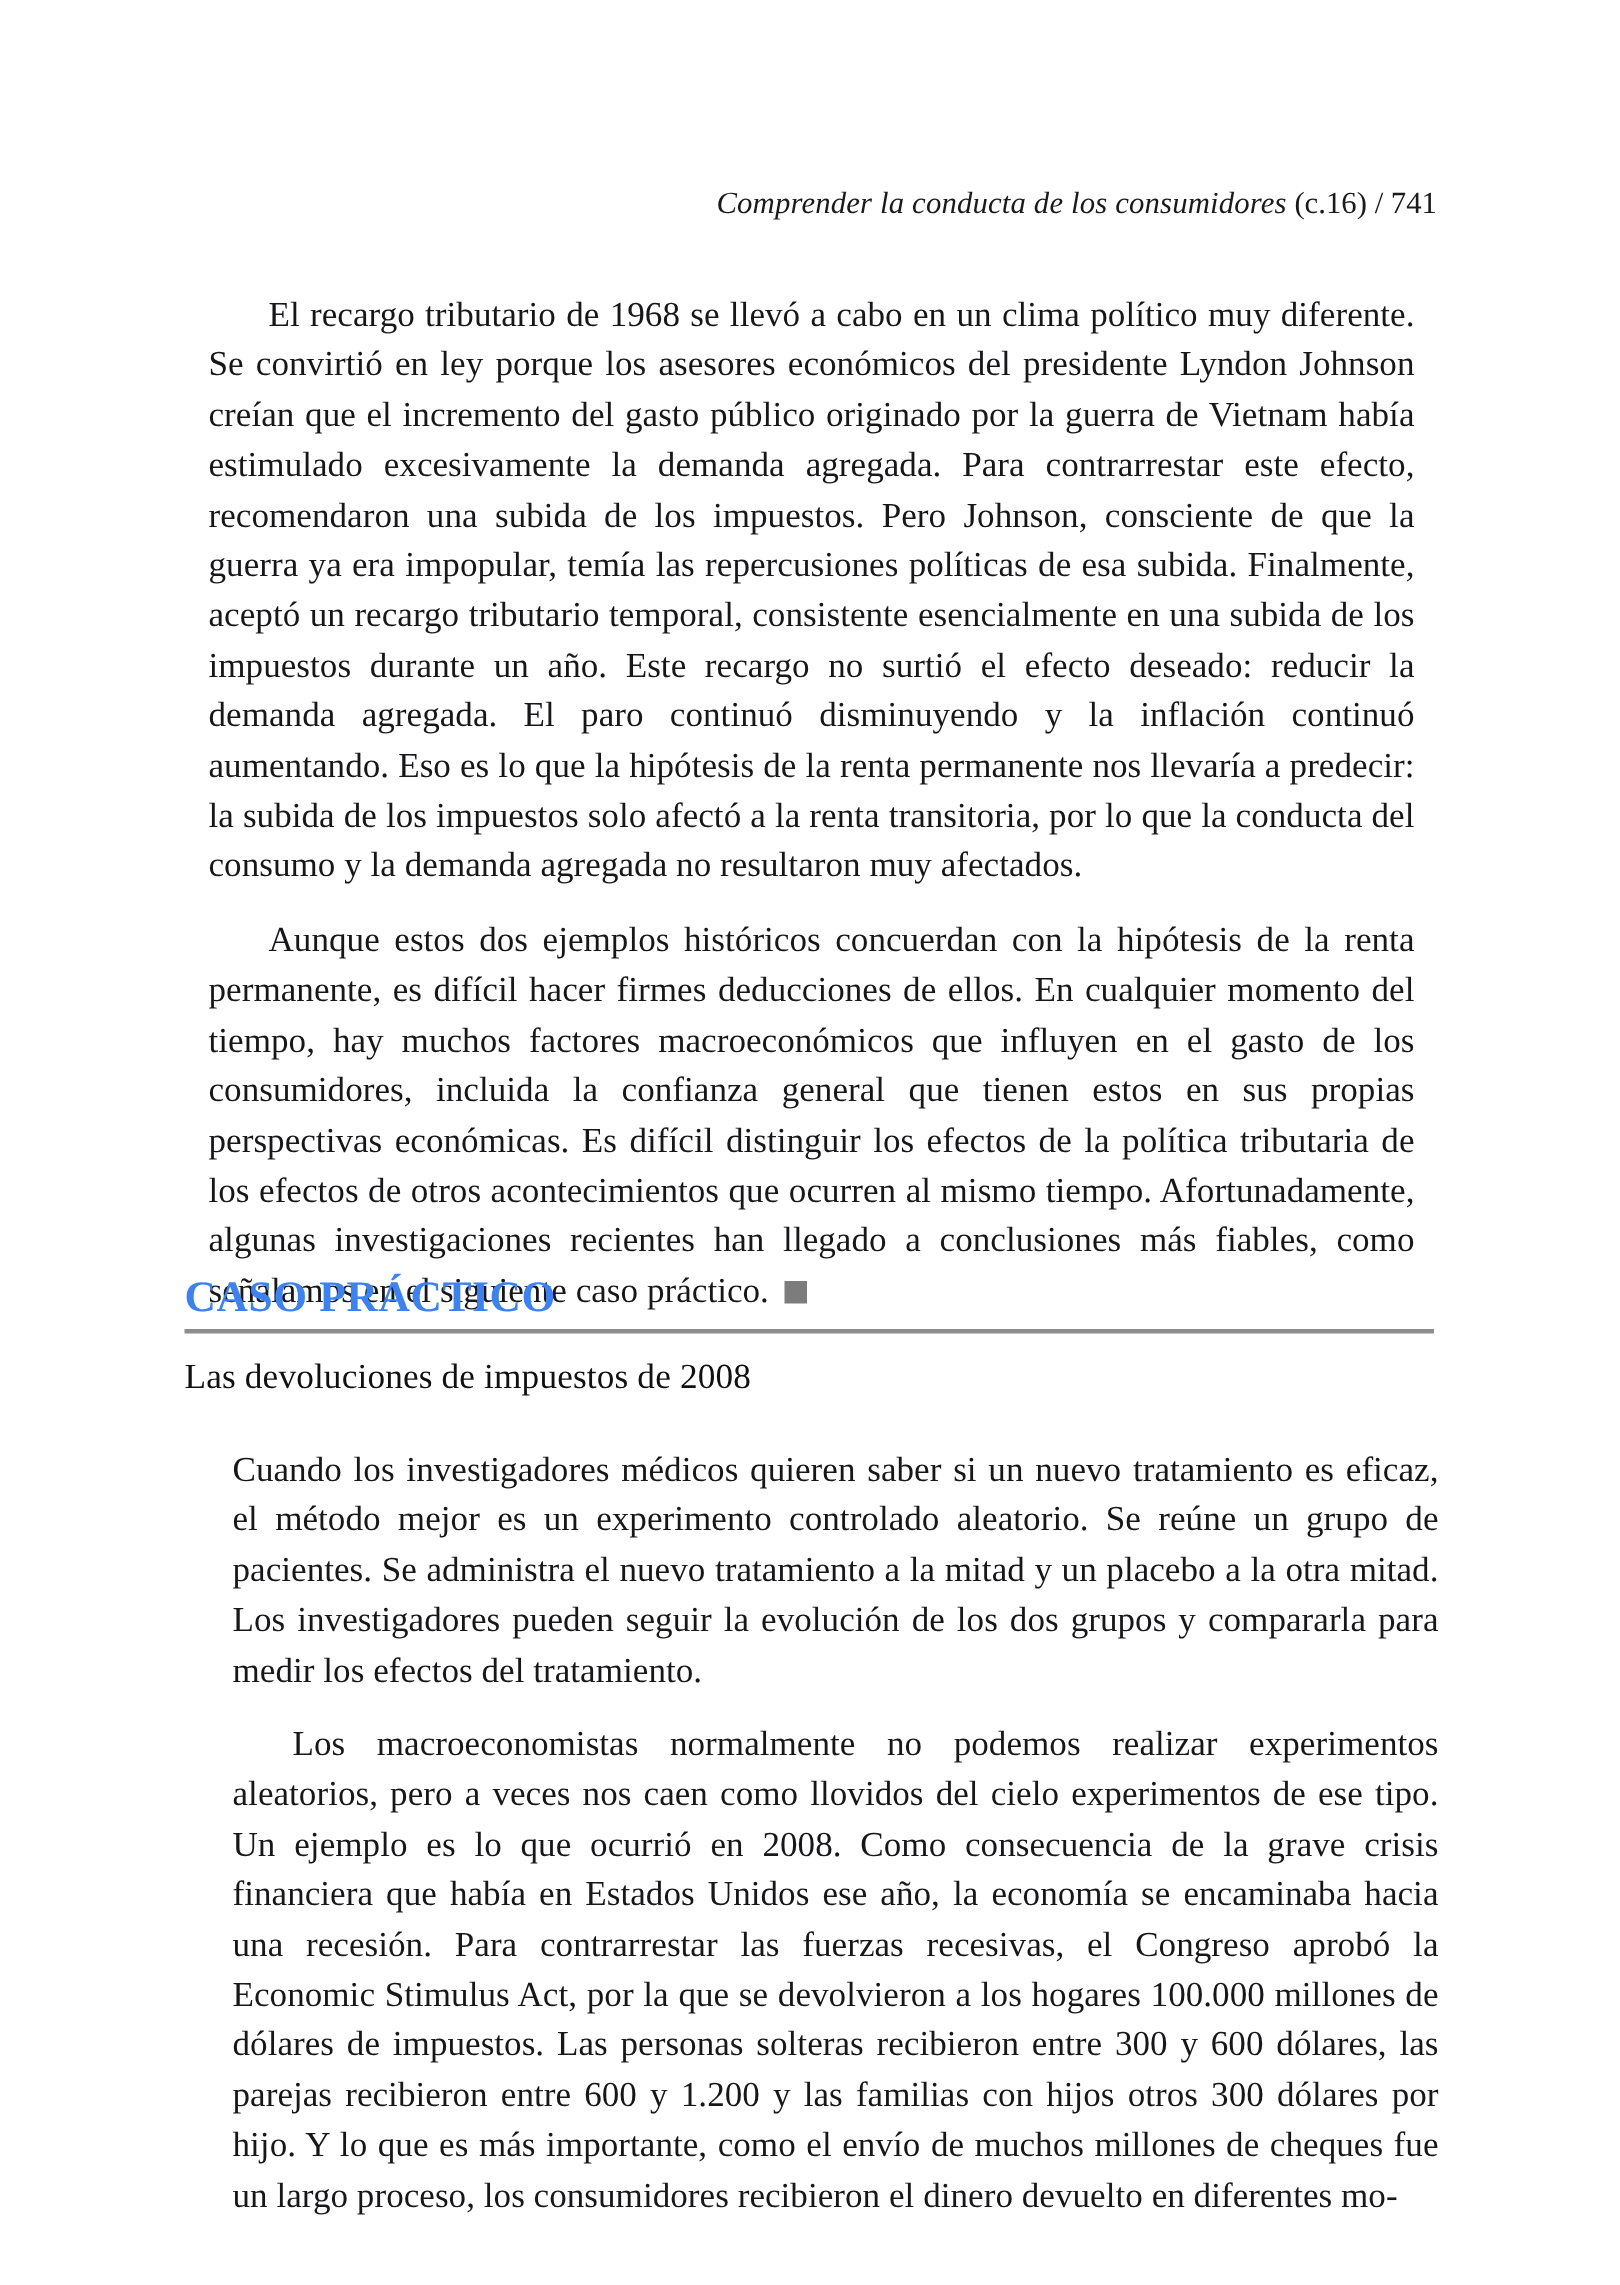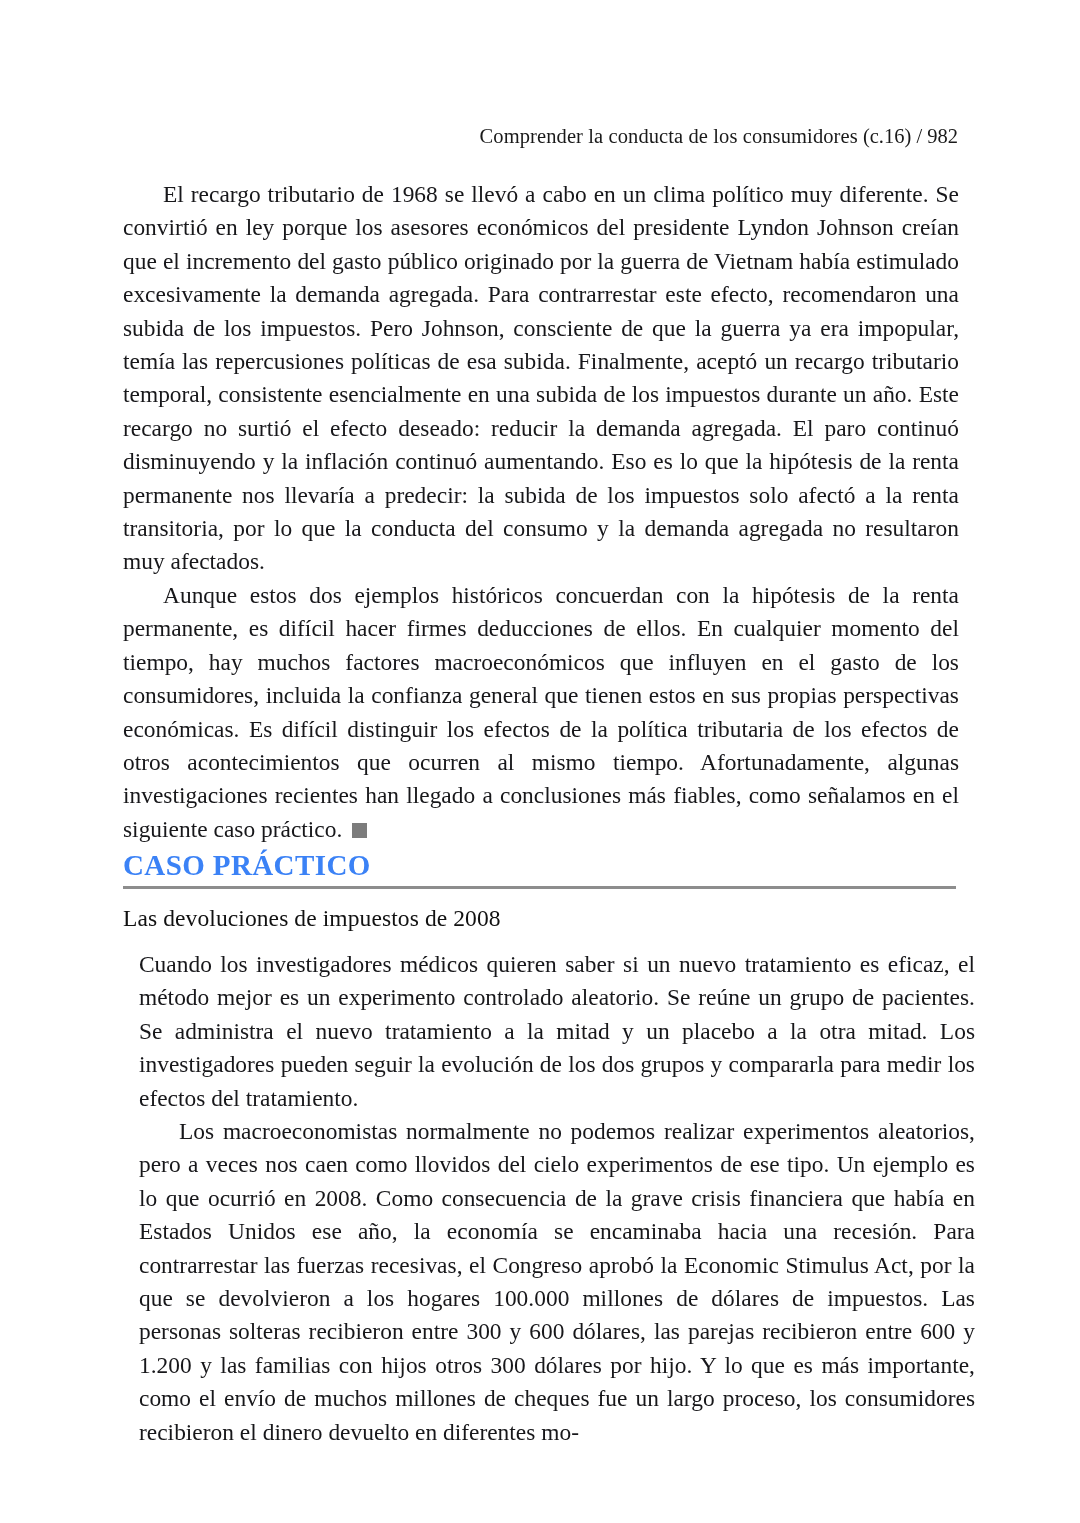--- a/index.html
+++ b/index.html
@@ -33,36 +33,37 @@
     left: 123px;
     top: 123px;
     width: 835px;
     text-align: right;
     font-size: 20.5px;
     line-height: 26px;
     color: #1a1a1a;
     white-space: nowrap;
   }
   .running-header .rh-title {
+    font-style: italic;
     letter-spacing: 0.1px;
   }
   .running-header .rh-tail {
     font-style: normal;
   }
 
   
   .column {
     position: absolute;
     left: 123px;
     top: 178px;
     width: 836px;
   }
 
   p.body {
-    margin: 0;
+    margin: 16px;
     font-size: 23.4px;
     line-height: 33.4px;
     text-align: justify;
     text-justify: inter-word;
     hyphens: manual;
     color: #17171a;
     letter-spacing: 0.02px;
   }
   p.body.indent {
     text-indent: 40px;
@@ -113,21 +114,21 @@
     top: 948px;
     width: 836px;
   }
 </style>
 </head>
 <body>
 
 <div class="page">
 
   <div class="running-header">
-    <span class="rh-title">Comprender la conducta de los consumidores</span><span class="rh-tail"> (c.16) / 982</span>
+    <span class="rh-title">Comprender la conducta de los consumidores</span><span class="rh-tail"> (c.16) / 741</span>
   </div>
 
   <div class="column">
     <p class="body indent">El recargo tributario de 1968 se llevó a cabo en un clima político muy diferente. Se convirtió en ley porque los asesores económicos del presidente Lyndon Johnson creían que el incremento del gasto público originado por la guerra de Vietnam había estimulado excesivamente la demanda agregada. Para contrarrestar este efecto, recomendaron una subida de los impuestos. Pero Johnson, consciente de que la guerra ya era impopular, temía las repercusiones políticas de esa subida. Finalmente, aceptó un recargo tributario temporal, consistente esencialmente en una subida de los impuestos durante un año. Este recargo no surtió el efecto deseado: reducir la demanda agregada. El paro continuó disminuyendo y la inflación continuó aumentando. Eso es lo que la hipótesis de la renta permanente nos llevaría a predecir: la subida de los impuestos solo afectó a la renta transitoria, por lo que la conducta del consumo y la demanda agregada no resultaron muy afectados.</p>
     <p class="body indent"><span>Aunque estos dos ejemplos históricos concuerdan con la hipótesis de la renta permanente, es difícil hacer firmes deducciones de ellos. En cualquier momento del tiempo, hay muchos factores macroeconómicos que influyen en el gasto de los consumidores, incluida la confianza general que tienen estos en sus propias perspectivas económicas. Es difícil distinguir los efectos de la política tributaria de los efectos de otros acontecimientos que ocurren al mismo tiempo. Afortunadamente, algunas investigaciones recientes han llegado a conclusiones más fiables, como señalamos en el siguiente caso práctico.</span><span class="end-square"></span></p>
   </div>
 
   <div class="case-block">
     <div class="case-label">CASO PRÁCTICO</div>
     <div class="case-rule"></div>

